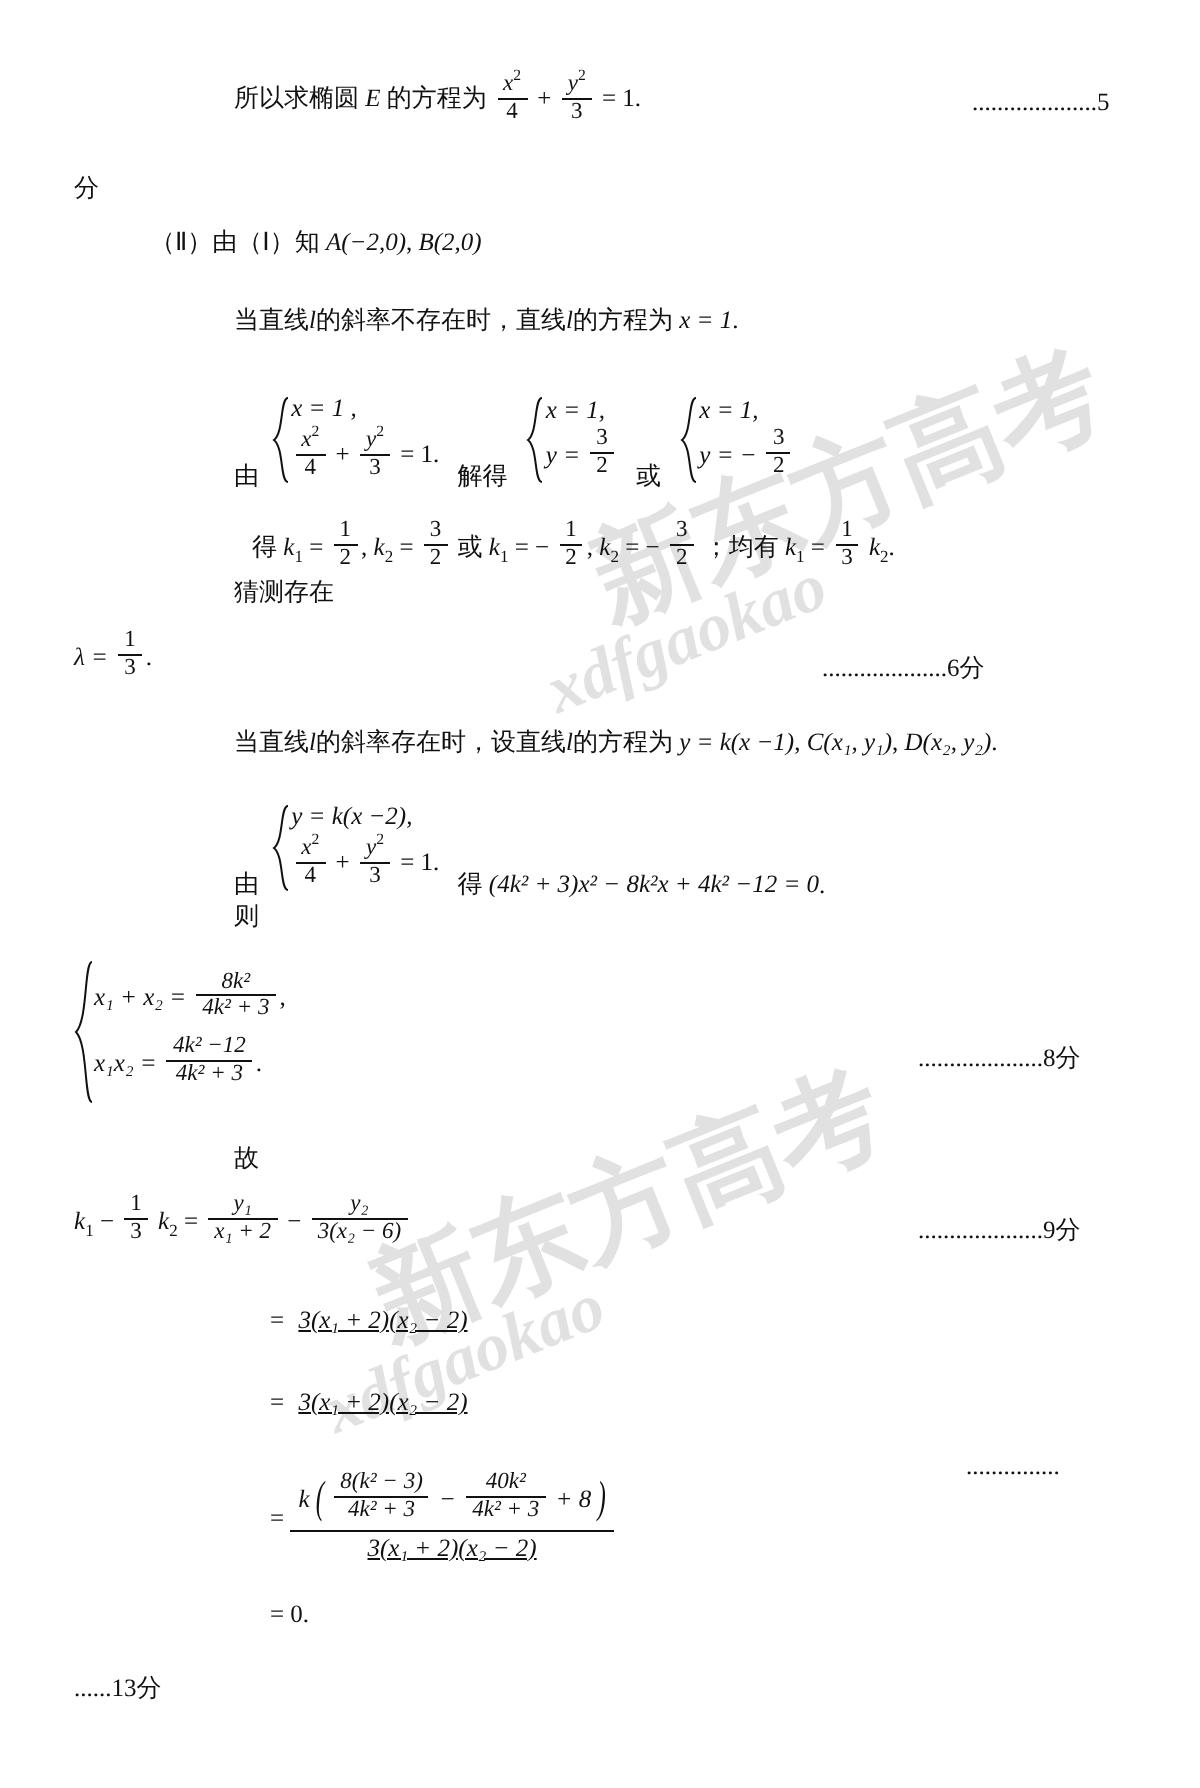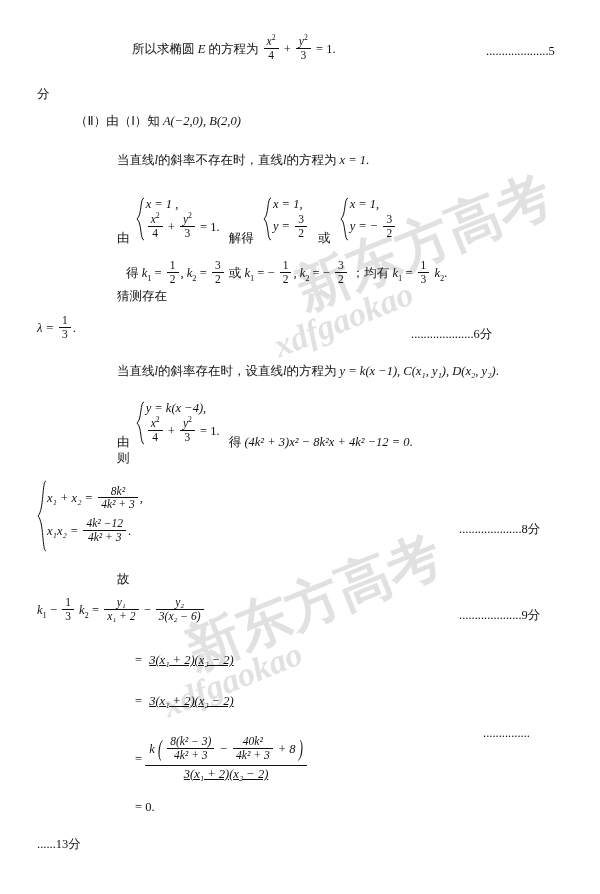--- a/index.html
+++ b/index.html
@@ -132,21 +132,21 @@
 
   <div class="watermark">
     <div class="wm-text wm1">新东方高考</div>
     <div class="wm-text wm2">xdfgaokao</div>
     <div class="wm-text wm3">新东方高考</div>
     <div class="wm-text wm4">xdfgaokao</div>
   </div>
 
   <div class="content">
 
-    <div class="line" style="left:132px; top:36px;">
+    <div class="line" style="left:117px; top:36px;">
       <span>所以求椭圆</span>
       <span class="mi">E</span>
       <span>的方程为</span>
       <span class="frac">
         <span class="num"><span class="mi">x</span><span class="sup">2</span></span>
         <span class="den">4</span>
       </span>
       <span>+</span>
       <span class="frac">
         <span class="num"><span class="mi">y</span><span class="sup">2</span></span>
@@ -277,21 +277,21 @@
 
     <div class="line" style="left:117px; top:400px;">
       <span style="display:inline-block; vertical-align:middle;">由</span>
       <span class="brace-row" style="margin-left:3px;">
         <span class="brace">
           <svg width="10" height="44" viewBox="0 0 10 44">
               <path d="M8 1 C4 1 6 18 1 22 C6 26 4 43 8 43" fill="none" stroke="#111" stroke-width="1"></path>
             </svg>
         </span>
         <span class="stack">
-          <div class="mi">y = k(x −4),</div>
+          <div class="mi">y = k(x −2),</div>
           <div>
             <span class="frac">
               <span class="num"><span class="mi">x</span><span class="sup">2</span></span>
               <span class="den">4</span>
             </span>
             <span>+</span>
             <span class="frac">
               <span class="num"><span class="mi">y</span><span class="sup">2</span></span>
               <span class="den">3</span>
             </span>

